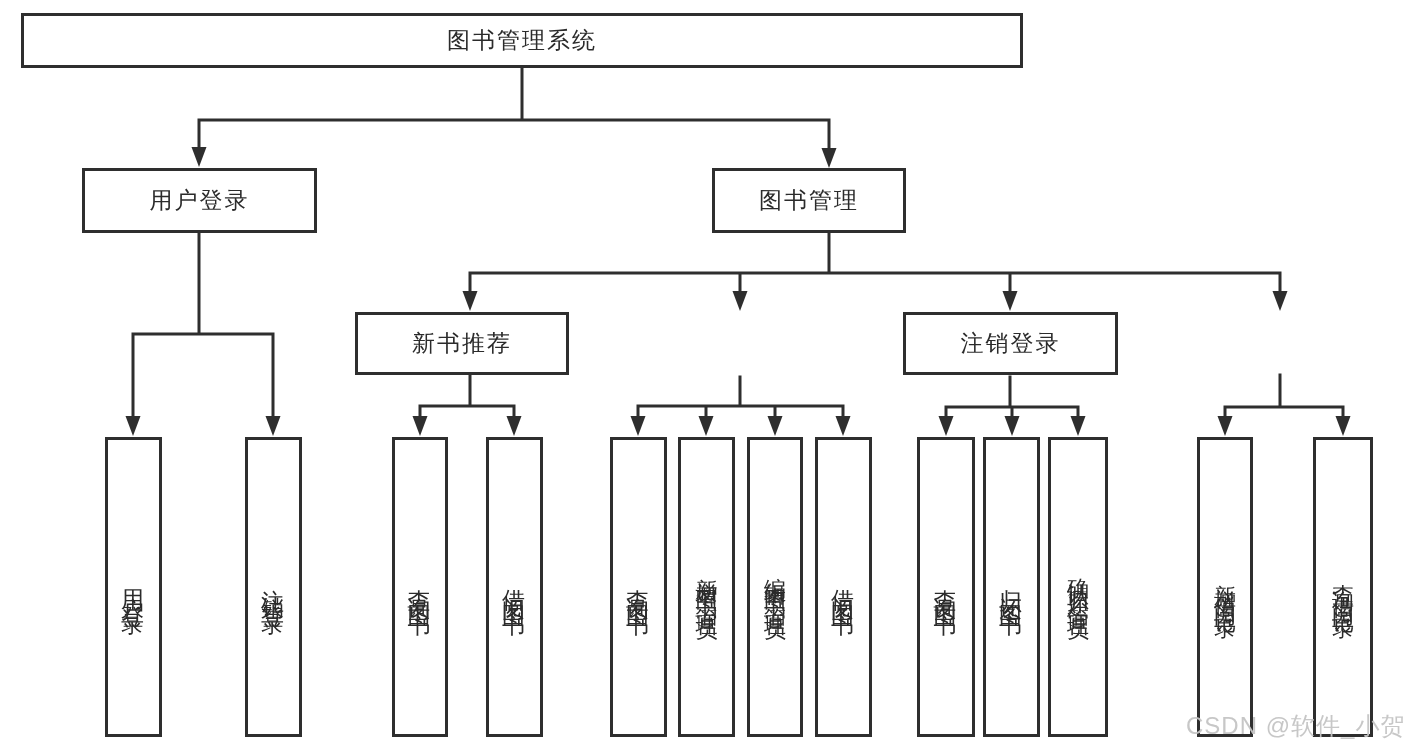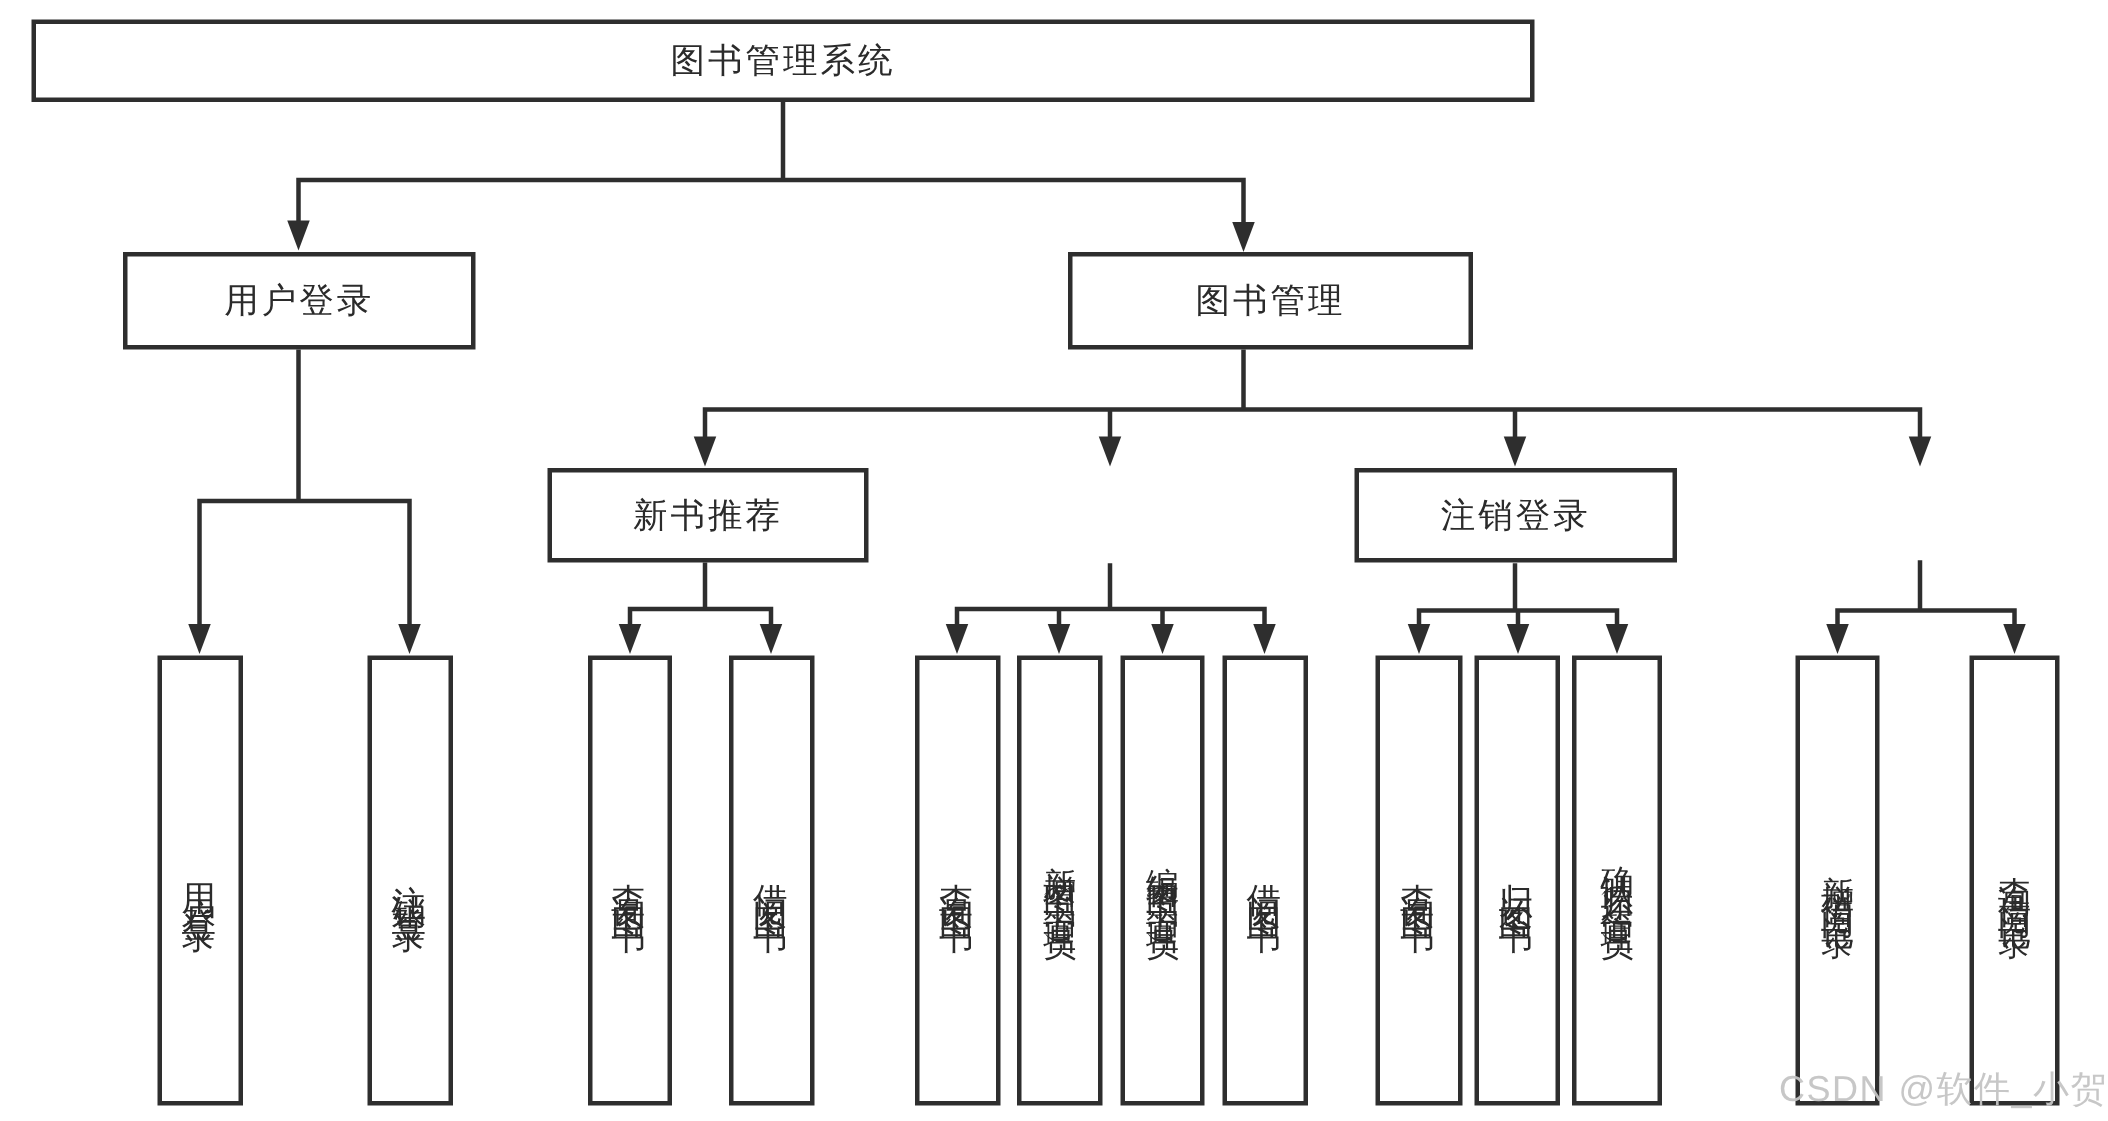--- a/index.html
+++ b/index.html
@@ -97,25 +97,25 @@
     </g>
   </svg>
 
   <div class="box h" style="left:21px;top:13px;width:1002px;height:55px">
     <span class="lbl">图书管理系统</span>
   </div>
 
   <div class="box h" style="left:82px;top:168px;width:235px;height:65px">
     <span class="lbl">用户登录</span>
   </div>
-  <div class="box h" style="left:712px;top:168px;width:270px;height:65px">
+  <div class="box h" style="left:712px;top:168px;width:194px;height:65px">
     <span class="lbl">图书管理</span>
   </div>
 
-  <div class="box h" style="left:365px;top:312px;width:214px;height:63px">
+  <div class="box h" style="left:355px;top:312px;width:214px;height:63px">
     <span class="lbl">新书推荐</span>
   </div>
   <div class="box h" style="left:903px;top:312px;width:215px;height:63px">
     <span class="lbl">注销登录</span>
   </div>
 
   <div class="box v" style="left:105px;top:437px;width:57px;height:300px">
     <span class="lbl">用户登录</span>
   </div>
   <div class="box v" style="left:245px;top:437px;width:57px;height:300px">

